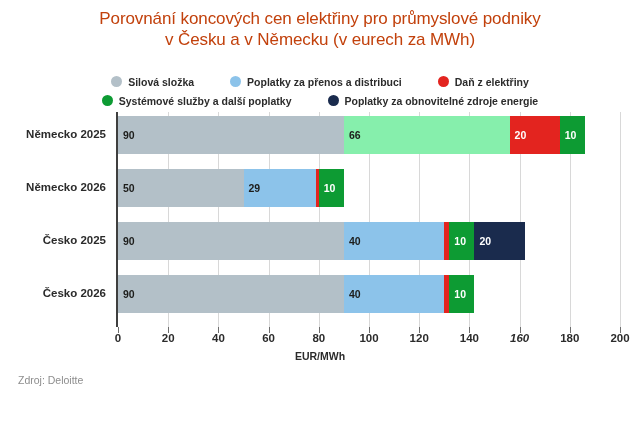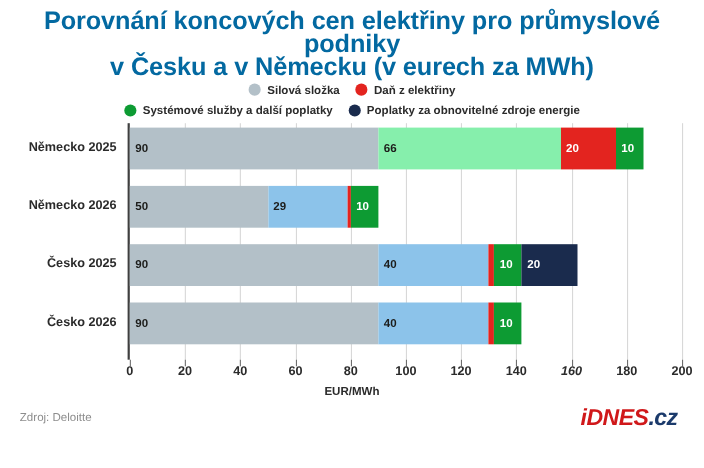--- a/index.html
+++ b/index.html
@@ -25,44 +25,44 @@
 
   
   .title-block {
     position: absolute;
     left: 0;
     top: 8px;
     width: 640px;
     text-align: center;
   }
   .title-line {
-    font-size: 23px;
-    font-weight: bold;
-    color: #0369a1;
+    font-size: 17px;
+    font-weight: normal;
+    color: #c2410c;
     line-height: 21px;
     letter-spacing: -0.1px;
   }
 
   
   .legend {
     position: absolute;
     left: 0;
     top: 72px;
     width: 640px;
   }
   .legend-row {
     display: flex;
     justify-content: center;
     align-items: center;
     height: 19px;
   }
   .legend-item {
     display: flex;
     align-items: flex-start;
-    margin: 0 7px;
+    margin: 0 18px;
   }
   .legend-dot {
     width: 11px;
     height: 11px;
     border-radius: 50%;
     display: inline-block;
     margin-right: 6px;
     flex: 0 0 auto;
   }
   .legend-label {
@@ -205,20 +205,24 @@
   <div class="title-block">
     <div class="title-line">Porovnání koncových cen elektřiny pro průmyslové podniky</div>
     <div class="title-line">v Česku a v Německu (v eurech za MWh)</div>
   </div>
 
   <div class="legend">
     <div class="legend-row" id="legend-row-1">
         <div class="legend-item">
           <span class="legend-dot" style="background: rgb(179, 192, 200);"></span>
           <span class="legend-label">Silová složka</span>
+        </div>
+        <div class="legend-item">
+          <span class="legend-dot" style="background: rgb(140, 195, 234);"></span>
+          <span class="legend-label">Poplatky za přenos a distribuci</span>
         </div>
         <div class="legend-item">
           <span class="legend-dot" style="background: rgb(227, 36, 31);"></span>
           <span class="legend-label">Daň z elektřiny</span>
         </div>
       </div>
     <div class="legend-row" id="legend-row-2">
         <div class="legend-item">
           <span class="legend-dot" style="background: rgb(13, 155, 51);"></span>
           <span class="legend-label">Systémové služby a další poplatky</span>
@@ -325,17 +329,14 @@
       <div class="tick" style="left: 401.6px;"></div>
       <div class="tick-label" style="left: 401.6px; font-style: italic;">160</div>
       <div class="tick" style="left: 451.8px;"></div>
       <div class="tick-label" style="left: 451.8px;">180</div>
       <div class="tick" style="left: 502px;"></div>
       <div class="tick-label" style="left: 502px;">200</div>
     </div>
   <div class="axis-title">EUR/MWh</div>
 
   <div class="source">Zdroj: Deloitte</div>
-  <div class="brand">
-    <span class="b-i">i</span><span class="b-dnes">DNES</span><span class="b-dot">.</span><span class="b-cz">cz</span>
-  </div>
 
 </div>
 
 </body></html>

